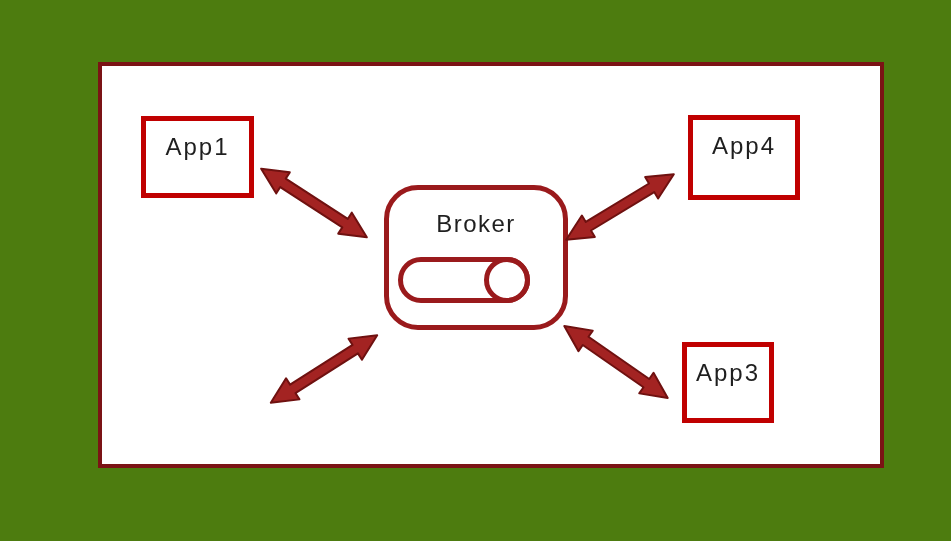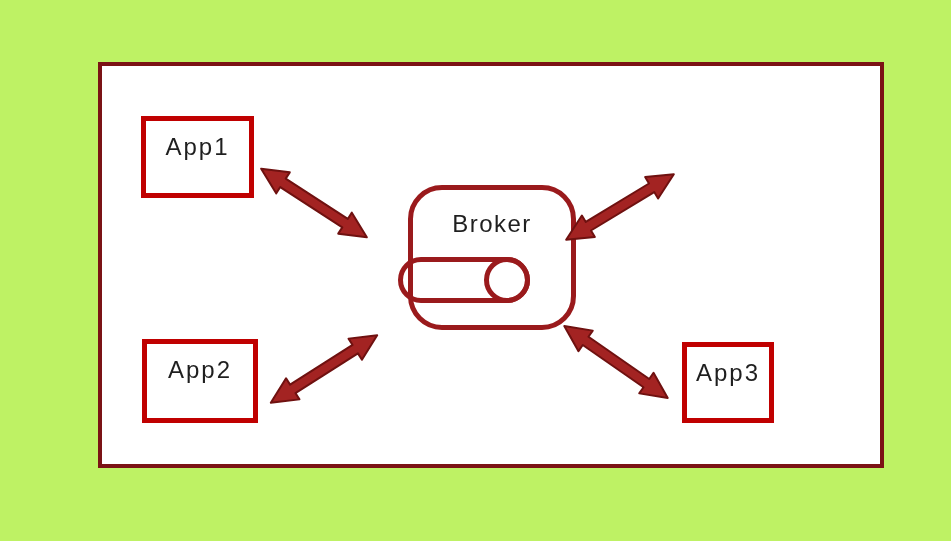--- a/index.html
+++ b/index.html
@@ -4,21 +4,21 @@
 <style>
   html, body {
     margin: 0;
     padding: 0;
     background: #ffffff;
   }
   .canvas {
     position: relative;
     width: 951px;
     height: 541px;
-    background: #bef264;
+    background: #4d7c0f;
     overflow: hidden;
     font-family: "Liberation Sans", sans-serif;
   }
   .outer-frame {
     position: absolute;
     left: 98px;
     top: 62px;
     width: 786px;
     height: 406px;
     border: 4px solid #7b1315;
@@ -45,30 +45,29 @@
   .app-box .label { padding-top: 13px; }
   #app1 { left: 141px; top: 116px; width: 113px; height: 82px; }
   #app2 { left: 142px; top: 339px; width: 116px; height: 84px; }
   #app3 { left: 682px; top: 342px; width: 92px; height: 81px; }
   #app4 { left: 688px; top: 115px; width: 112px; height: 85px; }
 
   .broker-box {
     position: absolute;
     left: 384px;
     top: 185px;
-    width: 168px;
+    width: 184px;
     height: 145px;
     box-sizing: border-box;
     border: 5px solid #9a1a1c;
     border-radius: 34px;
     background: #ffffff;
     display: flex;
     justify-content: center;
     align-items: flex-start;
-    margin-left: 24px;
   }
   .broker-box .label { padding-top: 21px; letter-spacing: 1.5px; }
 
   .cyl-body {
     position: absolute;
     left: 398px;
     top: 257px;
     width: 132px;
     height: 46px;
     box-sizing: border-box;
@@ -113,25 +112,25 @@
         <path d="M2,15 L28,2.5 L28,10 L102,10 L102,2.5 L128,15 L102,27.5 L102,20 L28,20 L28,27.5 Z" fill="#a32322" stroke="#6f1110" stroke-width="2" stroke-linejoin="round"></path>
       </symbol>
     </defs>
   </svg>
 
   <div class="outer-frame"></div>
 
   <div class="app-box" id="app1">
     <span class="label">App1</span>
   </div>
-  <div class="app-box" id="app2">
-    <span class="label">App2</span>
-  </div>
   <div class="app-box" id="app3">
     <span class="label">App3</span>
+  </div>
+  <div class="app-box" id="app4">
+    <span class="label">App4</span>
   </div>
 
   <div class="broker-box">
     <span class="label">Broker</span>
   </div>
   <div class="cyl-body"></div>
   <div class="cyl-cap"></div>
 
   <svg class="arrow" id="arrow1" viewBox="0 0 130 30">
     <use href="#dbl-arrow"></use>

